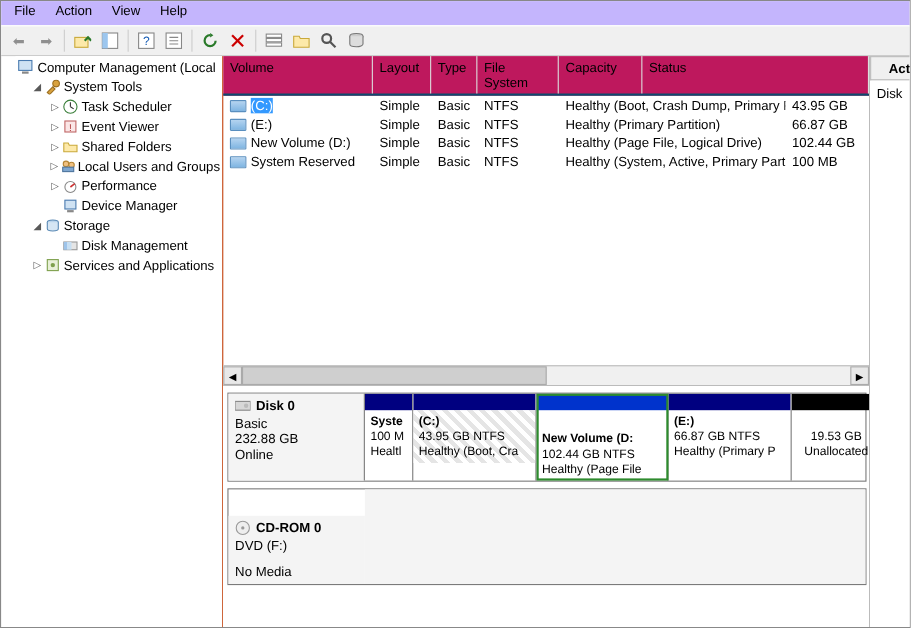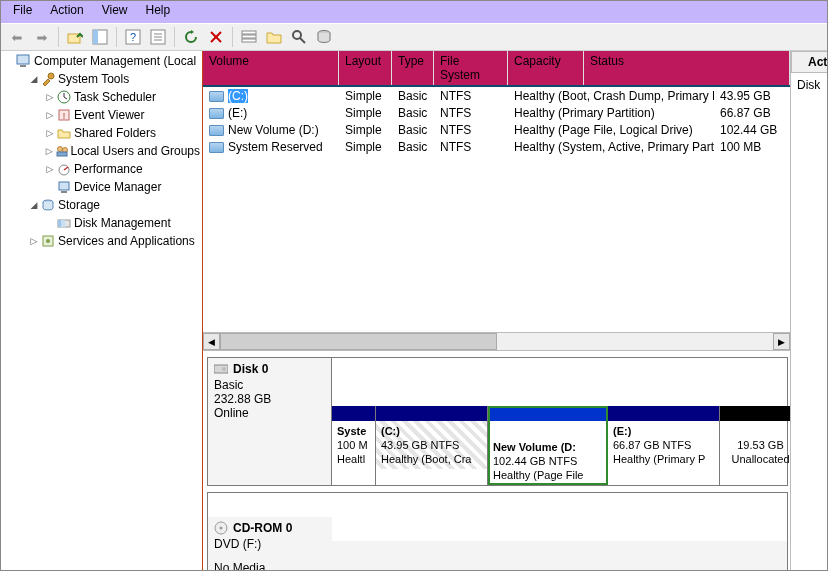--- a/index.html
+++ b/index.html
@@ -39,21 +39,21 @@
   .disk-ic { display:inline-block; width:15px; height:11px; background:linear-gradient(#b5d4f0,#7fb5e2); border:1px solid #5a8fbf; border-radius:1px; margin-right:4px; vertical-align:middle;}
   .hscroll { height:18px; border-top:1px solid #bbb; background:#f0f0f0; display:flex; align-items:center;}
   .hscroll .arrow{ width:17px; height:17px; border:1px solid #aaa; background:#e8e8e8; display:flex;align-items:center;justify-content:center; font-size:9px;}
   .hscroll .track{ flex:1; height:17px; position:relative;}
   .hscroll .thumb{ position:absolute; left:0; width:50%; top:0; bottom:0; background:#cfcfcf; border:1px solid #aaa;}
   
   .gview { flex:1; overflow:auto; padding:6px 2px 2px 4px; background:#fff;}
   .diskrow { display:flex; margin-bottom:6px; border:1px solid #7a7a7a;}
   .diskinfo { width:124px; min-width:124px; border-right:1px solid #7a7a7a; padding:4px 6px; background:#f4f4f4; display:flex; flex-direction:column; gap:0;}
   .diskinfo b { font-size:12px; display:flex; align-items:center; gap:5px; margin-bottom:2px;}
-  .parts { flex:1; display:flex;margin-top:48px;}
+  .parts { flex:1; display:flex;}
   .part { border-right:1px solid #7a7a7a; display:flex; flex-direction:column; overflow:hidden; font-size:11px;}
   .pbar { height:15px;}
   .pbody { padding:3px 5px; line-height:14px; white-space:nowrap;}
   .pbar.blue{ background:#0033cc;} .pbar.navy{background:#000080;} .pbar.black{background:#000;}
   .part.hatch .pbody{ background:repeating-linear-gradient(45deg,#fff,#fff 4px,#e5e5e5 4px,#e5e5e5 8px);}
   .part.selgreen{ outline:2px solid #2e8b2e; outline-offset:-2px;gap:16px;}
   
   .c-vol{width:136px;} .c-lay{width:53px;} .c-typ{width:42px;} .c-fs{width:74px;} .c-stat{width:224px; flex:1;} .c-cap{width:76px;}
   svg{display:block;}
   .cd-ic{width:14px;height:14px;display:inline-flex;justify-content:center;align-items:center;}

